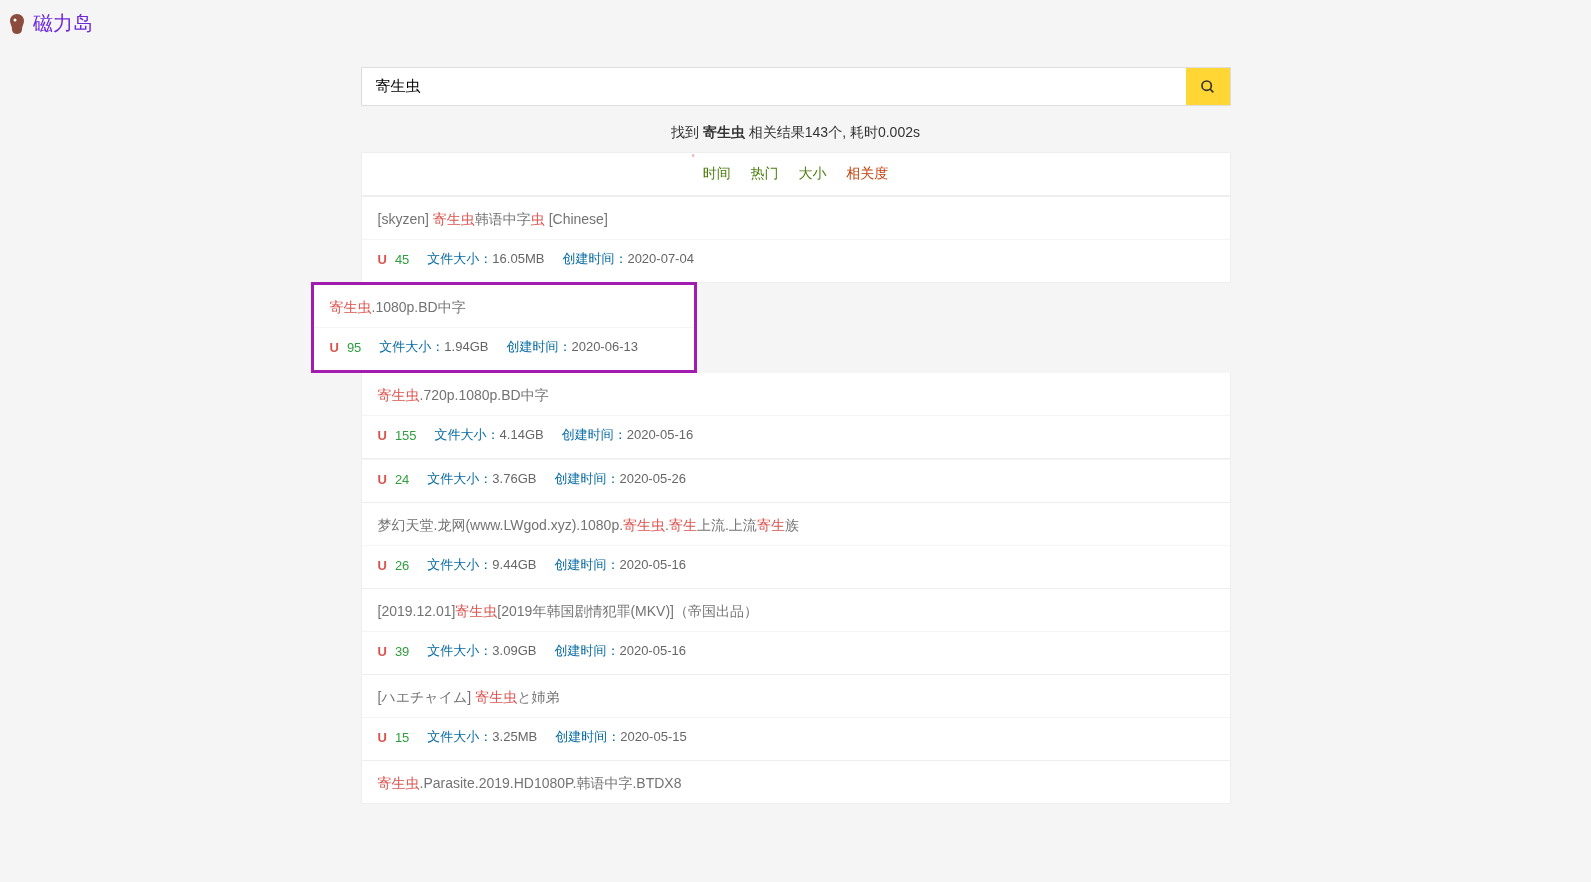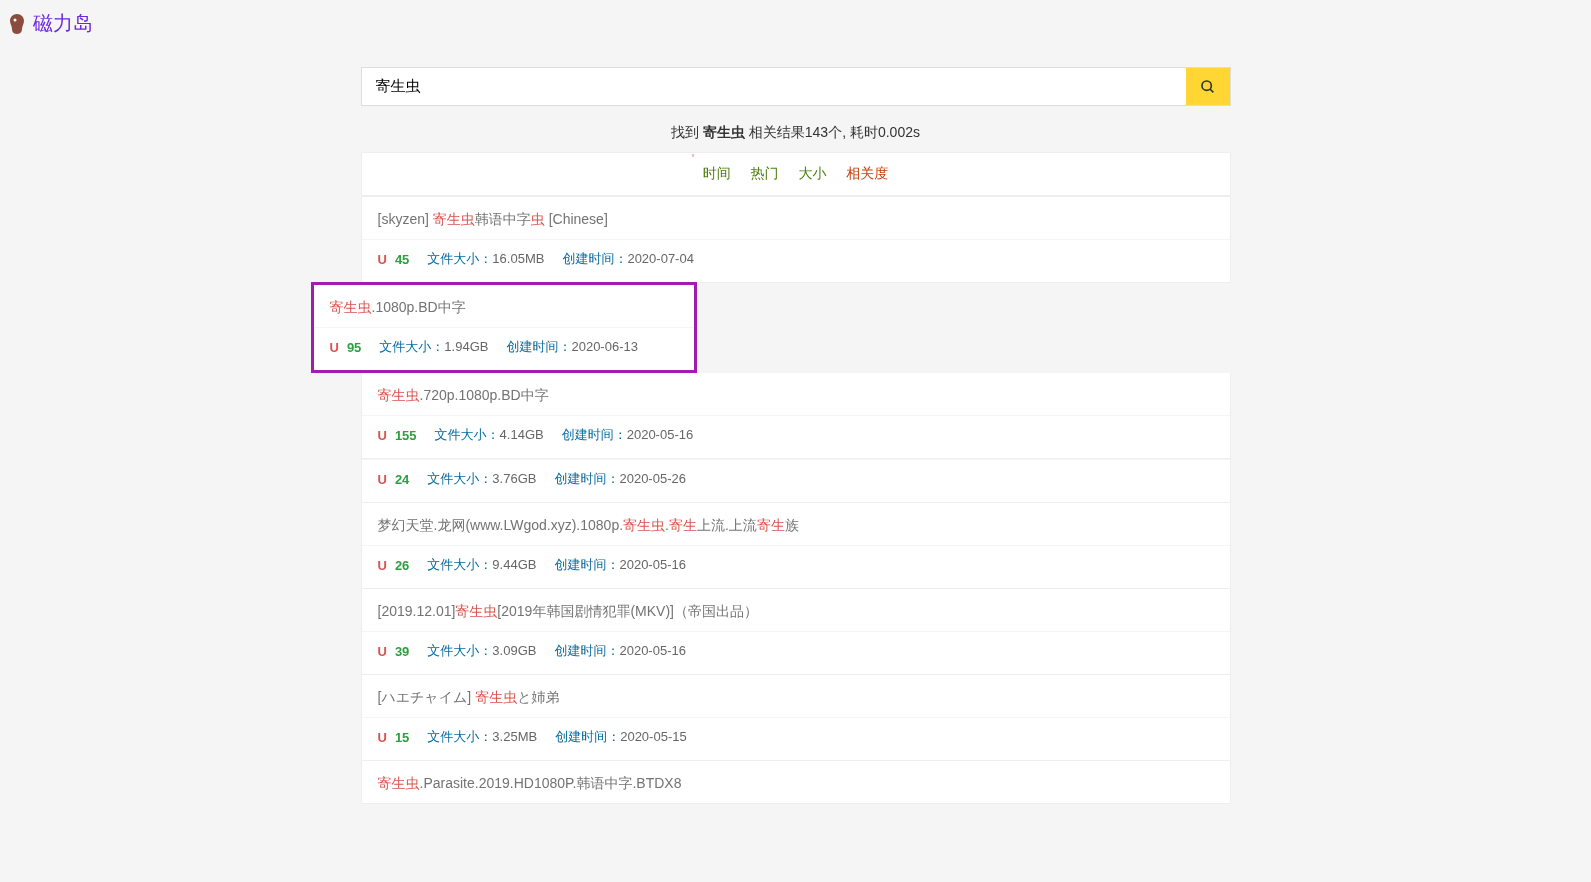--- a/index.html
+++ b/index.html
@@ -121,21 +121,21 @@
       font-size: 13px;
       border-top: 1px solid #f5f5f5;
     }
     .magnet-icon {
       color: #d9534f;
       font-weight: bold;
       font-size: 13px;
     }
     .seed-count {
       color: #2e9e3f;
-      font-weight: 700;
+      font-weight: 400;
     }
     .meta-label {
       color: #0369a1;
     }
     .meta-value {
       color: #666;
     }
     .highlight-box {
       border: 3px solid #a21caf;
       margin-top: -1px;

